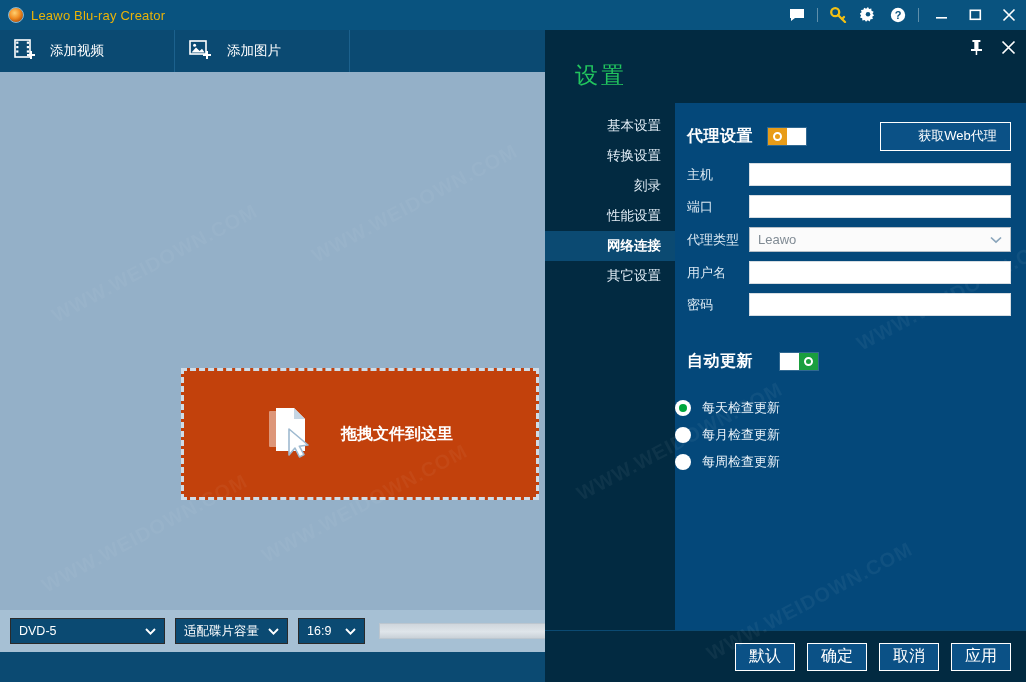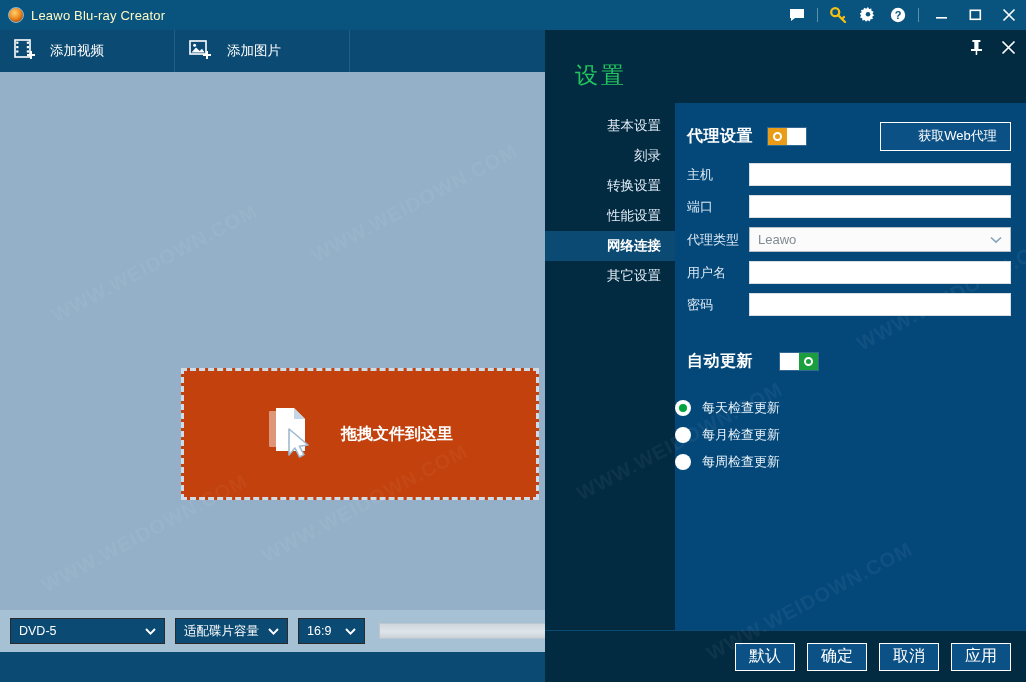--- a/index.html
+++ b/index.html
@@ -41,21 +41,21 @@
   }
   .app-logo {
     width: 16px; height: 16px;
     margin-left: 8px; margin-right: 7px;
     border-radius: 50%;
     background: radial-gradient(circle at 40% 35%, #ffd070 0%, #f08c22 45%, #b85a10 75%, #8a4209 100%);
     border: 1px solid #7fb8d8;
     flex: none;
   }
   .app-title {
-    color: #fef9c3; font-size: 13px; letter-spacing: .2px;
+    color: #eab308; font-size: 13px; letter-spacing: .2px;
   }
   .tb-spacer { flex: 1; }
   .tb-btn {
     width: 30px; height: 30px;
     display: flex; align-items: center; justify-content: center;
     cursor: pointer;
   }
   .tb-sep {
     width: 1px; height: 14px;
     background: rgba(255,255,255,.35);
@@ -467,24 +467,24 @@
       </div>
     </div>
 
     <div class="set-body">
 
       <div class="set-nav">
         <div class="nav-item">
           <span>基本设置</span>
         </div>
         <div class="nav-item">
+          <span>转换设置</span>
+        </div>
+        <div class="nav-item">
           <span>刻录</span>
-        </div>
-        <div class="nav-item">
-          <span>转换设置</span>
         </div>
         <div class="nav-item">
           <span>性能设置</span>
         </div>
         <div class="nav-item active">
           <span>网络连接</span>
         </div>
         <div class="nav-item">
           <span>其它设置</span>
         </div>

